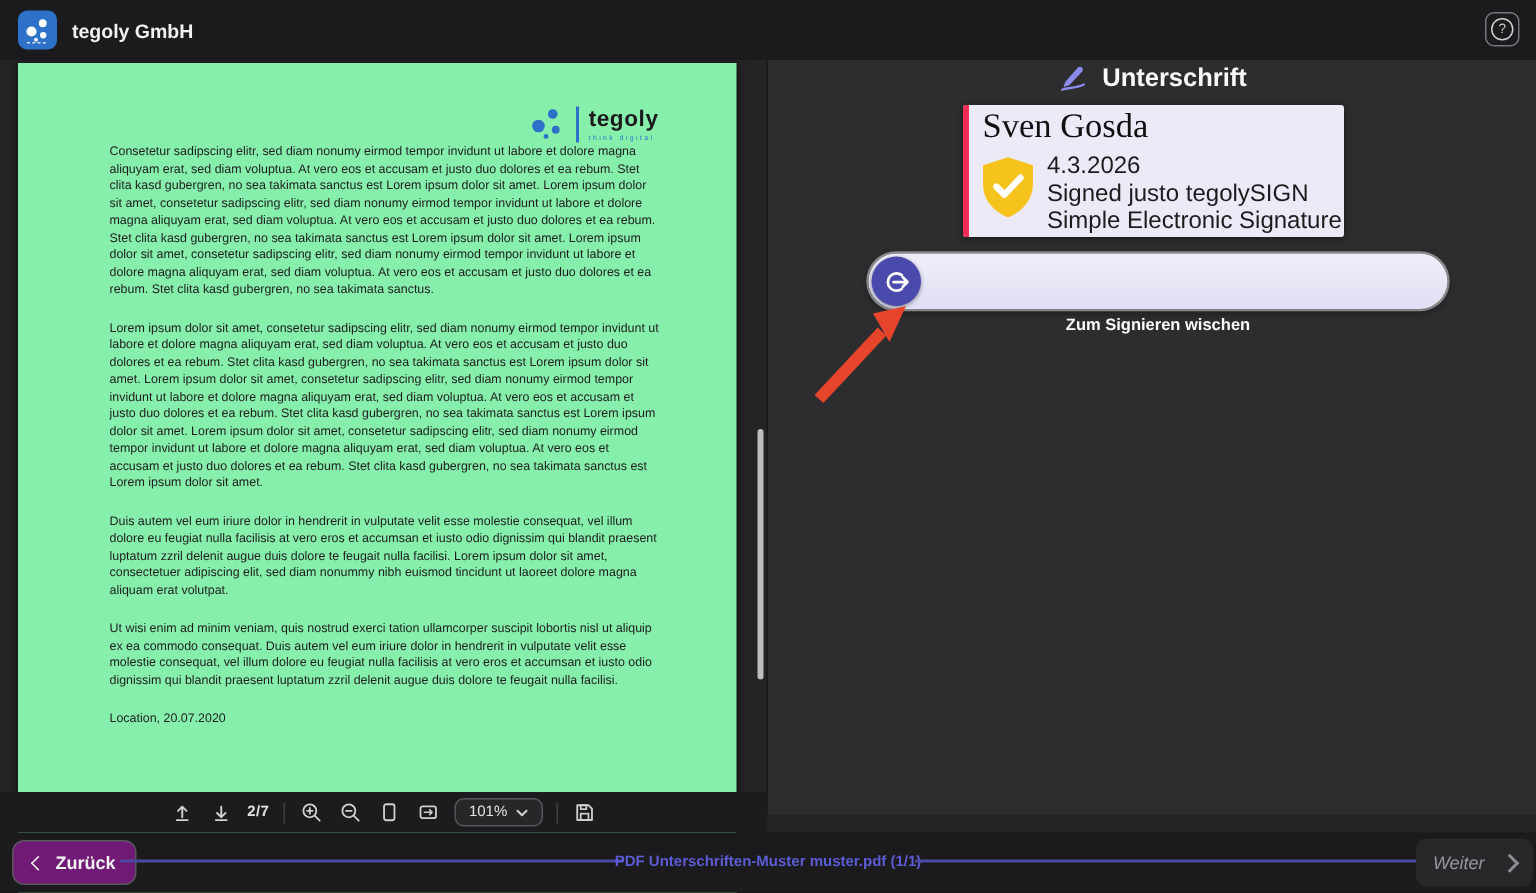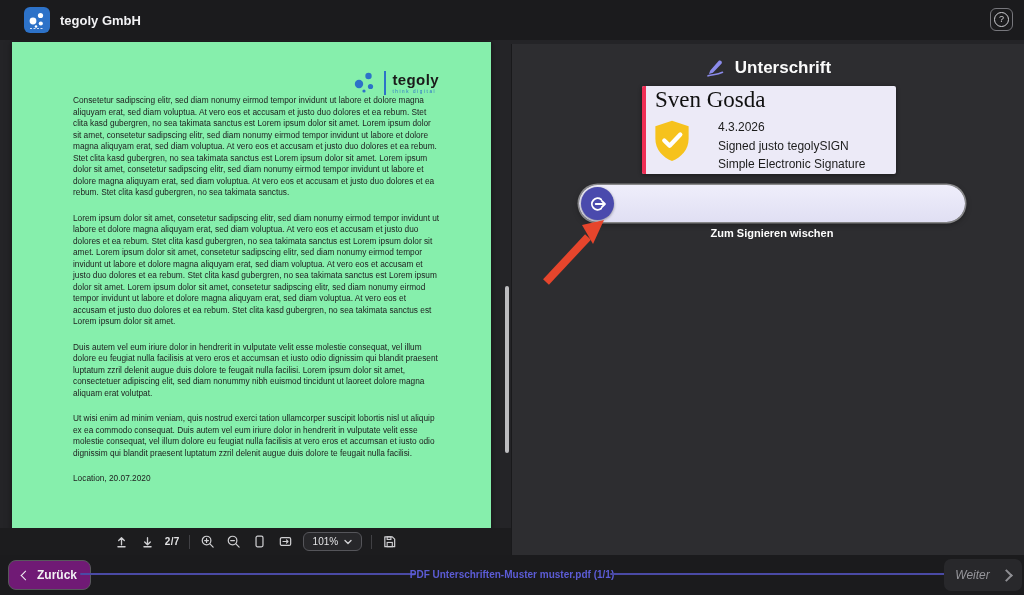--- a/index.html
+++ b/index.html
@@ -4,21 +4,21 @@
 <style>
   * { margin:0; padding:0; box-sizing:border-box; }
   html,body { background:#111; }
   .app {
     position:relative; width:1024px; height:595px; overflow:hidden;
     background:#242427; font-family:"Liberation Sans", sans-serif;
     -webkit-font-smoothing:antialiased;
   }
 
   
-  .topbar { position:absolute; top:0; left:0; right:0; height:40px; background:#1b1b1d; display:flex; align-items:center; padding:0 24px; z-index:6; }
+  .topbar { position:absolute; top:0; left:0; right:0; height:40px; background:#1b1b1d; display:flex; align-items:center; padding:0 12px; z-index:6; }
   .app-logo { width:26px; height:26px; border-radius:6px; background:#2d72c8; margin-right:10px; display:flex; align-items:center; justify-content:center; }
   .topbar-title { color:#f2f2f4; font-size:13px; font-weight:bold; }
   .help-btn { position:absolute; right:11px; top:8px; width:23px; height:23px; border:1px solid #77777c; border-radius:6px; background:transparent; color:#cfcfd3; display:flex; align-items:center; justify-content:center; cursor:pointer; }
   .help-circle { width:15px; height:15px; border:1px solid #cfcfd3; border-radius:50%; font-size:9px; line-height:13px; text-align:center; display:block; }
 
   
   .viewer { position:absolute; top:40px; left:0; width:511px; height:515px; background:#242427; }
   .page { position:absolute; left:12px; top:2px; width:479px; height:590px; background:#86efac; box-shadow:0 0 6px rgba(0,0,0,.5); }
 
   .doc-logo { position:absolute; top:28px; right:52px; display:flex; align-items:center; gap:6px; }
@@ -34,28 +34,28 @@
 
   
   .pdf-toolbar { position:absolute; left:0; bottom:0; width:511px; height:27px; background:#1c1c1e; display:flex; align-items:center; justify-content:center; gap:9px; }
   .tb-btn { background:none; border:none; padding:0 1px; display:flex; align-items:center; cursor:pointer; color:#cfcfd2; }
   .tb-btn svg { display:block; }
   .tb-pageind { color:#e2e2e4; font-size:10px; font-weight:bold; letter-spacing:.3px; }
   .tb-divider { width:1px; height:14px; background:#404044; }
   .zoom-select { display:flex; align-items:center; gap:6px; border:1px solid #55555a; border-radius:6px; background:#27272a; color:#e4e4e6; font-size:10px; font-weight:normal; padding:3px 9px; cursor:pointer; }
 
   
-  .sign-panel { position:absolute; top:44px; left:511px; width:513px; height:515px; background:#2d2d30; border-left:1px solid #19191b; }
+  .sign-panel { position:absolute; top:28px; left:511px; width:513px; height:515px; background:#2d2d30; border-left:1px solid #19191b; }
   .sign-header { position:absolute; top:13px; left:0; width:100%; display:flex; align-items:center; justify-content:center; gap:9px; color:#fafafa; font-size:17px; font-weight:bold; }
 
   .sig-card { position:absolute; left:130px; top:42px; width:254px; height:88px; background:#eceaf7; border-radius:2px; box-shadow:0 1px 4px rgba(0,0,0,.45); }
   .sig-stripe { position:absolute; left:0; top:0; width:4px; height:100%; background:#ef2e55; border-radius:2px 0 0 2px; }
   .sig-name { position:absolute; left:13px; top:1px; font-family:cursive; font-size:23px; color:#101010; white-space:nowrap; }
   .sig-shield { position:absolute; left:11px; top:33px; }
-  .sig-info { position:absolute; left:56px; top:32px; font-size:12px; line-height:18.5px; color:#1c1c1c;margin-left:20px; }
+  .sig-info { position:absolute; left:56px; top:32px; font-size:16px; line-height:18.5px; color:#1c1c1c; }
 
   .slider { position:absolute; left:67px; top:141px; width:386px; height:37px; border-radius:19px; background:linear-gradient(180deg,#efeefb 0%,#e0dff3 100%); box-shadow:0 0 0 1.5px rgba(255,255,255,.45), 0 2px 6px rgba(0,0,0,.4); cursor:pointer; }
   .knob { position:absolute; left:2px; top:2px; width:33px; height:33px; border-radius:50%; background:#4a4aad; display:flex; align-items:center; justify-content:center; cursor:grab; box-shadow:0 1px 3px rgba(0,0,0,.4); }
   .slider-hint { position:absolute; left:67px; top:183px; width:386px; text-align:center; color:#fdfdfd; font-size:11px; font-weight:bold; }
 
   .red-arrow { position:absolute; left:18px; top:158px; }
 
   
   .bottombar { position:absolute; bottom:0; left:0; right:0; height:40px; background:#1b1b1d; z-index:6; }
   .back-btn { position:absolute; left:8px; top:5px; height:30px; padding:0 13px; display:flex; align-items:center; gap:8px; background:#701a75; border:1px solid #58585c; border-radius:8px; color:#f2f2f4; font-size:12px; font-weight:bold; cursor:pointer; }

